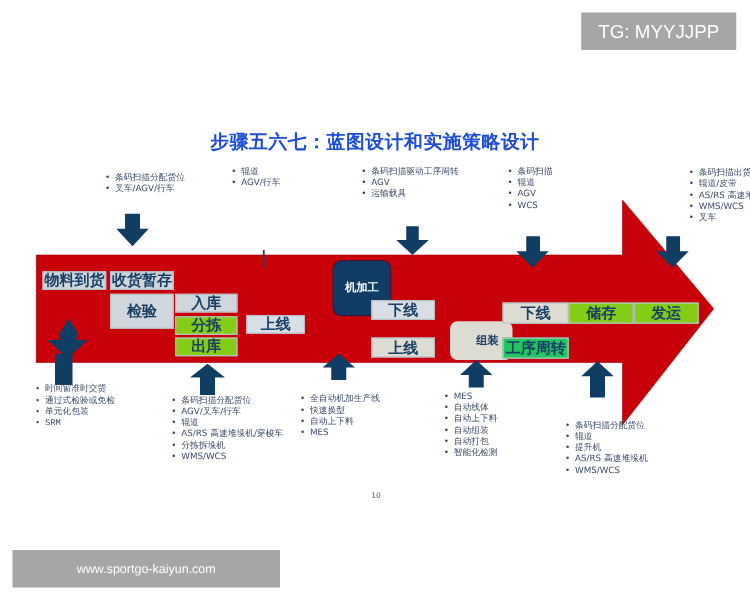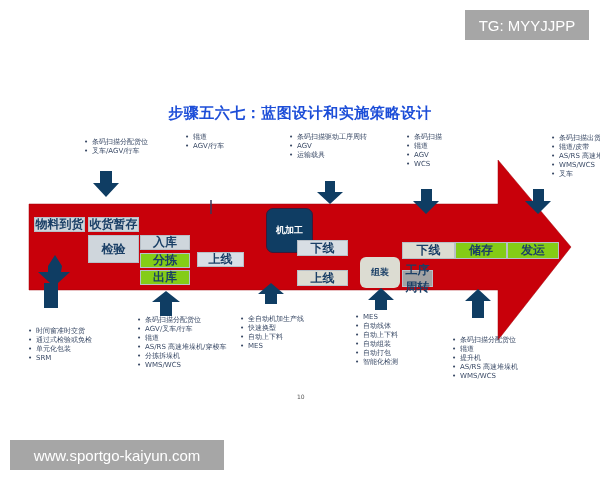--- a/index.html
+++ b/index.html
@@ -9,25 +9,25 @@
   .title { left:0; width:600px; top:104px; text-align:center; font-size:15px; font-weight:bold; color:#1d4ed8; letter-spacing:0.5px; }
   .blist { position:absolute; margin:0; padding:0; list-style:none; font-size:7px; line-height:9px; color:#3a4a66; }
   .blist li { position:relative; padding-left:8px; white-space:nowrap; }
   .blist li::before { content:"•"; position:absolute; left:0; color:#3a4a66; }
   .box { position:absolute; background:#cfd6dc; color:#1a3f66; font-size:12px; font-weight:bold;
          text-align:center; border:1px solid #b8c0c8; box-sizing:border-box; display:flex; align-items:center; justify-content:center; }
   .box.dark { background:#84cc16; }
   .machining { position:absolute; background:#0f3d63; color:#ffffff; font-size:9px; font-weight:bold;
                border-radius:7px; display:flex; align-items:center; justify-content:center; border:1px solid #3a1a3a; box-sizing:border-box; }
   .assembly { position:absolute; background:#dcdcd2; color:#1a3f66; font-size:9px; font-weight:bold;
-              border-radius:6px; display:flex; align-items:center; justify-content:center; }
+              border-radius:6px; display:flex; align-items:center; justify-content:center;padding-left:10px; }
   .wm-top { position:absolute; left:465px; top:10px; width:124px; height:30px; background:#a6a6a6; color:#ffffff;
             font-family:"Liberation Sans", sans-serif; font-size:15px; display:flex; align-items:center; justify-content:center; }
   .wm-bot { position:absolute; left:10px; top:440px; width:214px; height:30px; background:#a6a6a6; color:#ffffff;
-            font-family:"Liberation Sans", sans-serif; font-size:15px; display:flex; align-items:center; justify-content:center; }
+            font-family:"Liberation Sans", sans-serif; font-size:10px; display:flex; align-items:center; justify-content:center; }
   .pagenum { position:absolute; left:297px; top:393px; font-size:6px; color:#555; }
 </style>
 </head>
 <body>
 
 <svg class="abs" style="left:0;top:0;" width="600" height="480">
   <polygon points="29,204 498,204 498,160 571,247 498,340 498,290 29,290" fill="#c8000a" stroke="#a00008" stroke-width="0.5"></polygon>
 
   <g fill="#0f3d63">
     <polygon points="100,171 112,171 112,183 119,183 106,197 93,183 100,183"></polygon>
@@ -82,23 +82,23 @@
 <div class="box dark" style="left:140px;top:253px;width:50px;height:15px;">分拣</div>
 <div class="box dark" style="left:140px;top:270px;width:50px;height:15px;">出库</div>
 <div class="box" style="left:197px;top:252px;width:47px;height:15px;background:#d8dfe6;">上线</div>
 <div class="machining" style="left:246px;top:208px;width:47px;height:45px;margin-left:20px;">机加工</div>
 <div class="box" style="left:297px;top:240px;width:51px;height:16px;background:#d8dee4;">下线</div>
 <div class="box" style="left:297px;top:270px;width:51px;height:16px;background:#dcdcd2;">上线</div>
 <div class="assembly" style="left:360px;top:257px;width:40px;height:31px;">组装</div>
 <div class="box" style="left:402px;top:242px;width:53px;height:17px;background:#dcdcd2;">下线</div>
 <div class="box dark" style="left:455px;top:242px;width:52px;height:17px;">储存</div>
 <div class="box dark" style="left:507px;top:242px;width:52px;height:17px;">发运</div>
-<div class="box" style="left:402px;top:270px;width:31px;height:17px;background:#a3a3a3;">工序周转</div>
+<div class="box" style="left:402px;top:270px;width:53px;height:17px;background:#22c55e;">工序周转</div>
 
-<ul class="blist" style="left:28px;top:327px;">
+<ul class="blist" style="left:28px;top:308px;font-family:Liberation Mono, monospace;">
   <li>时间窗准时交货</li>
   <li>通过式检验或免检</li>
   <li>单元化包装</li>
   <li>SRM</li>
 </ul>
 <ul class="blist" style="left:137px;top:316px;">
   <li>条码扫描分配货位</li>
   <li>AGV/叉车/行车</li>
   <li>辊道</li>
   <li>AS/RS 高速堆垛机/穿梭车</li>

